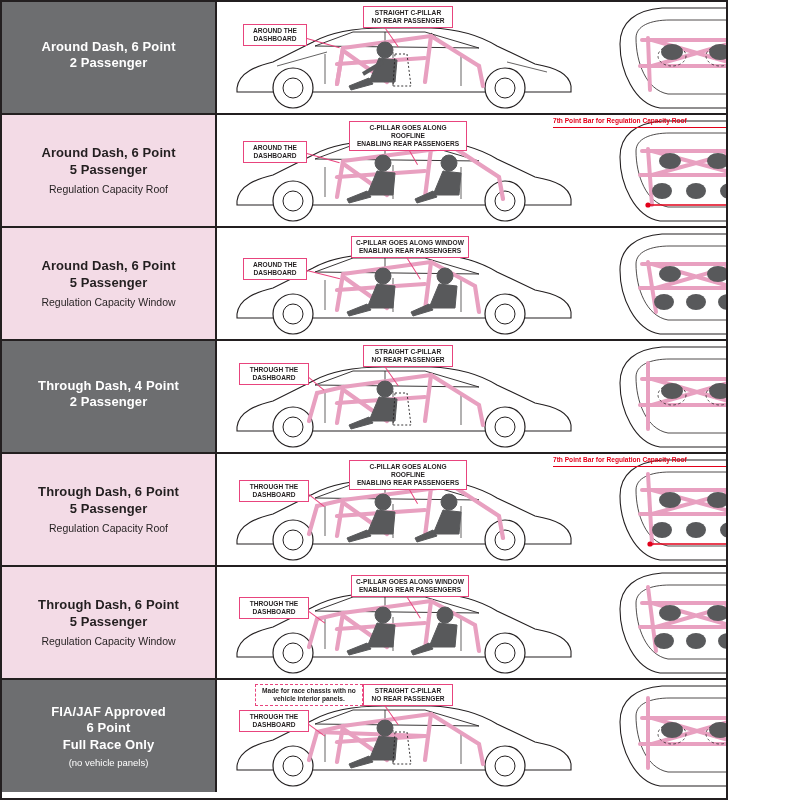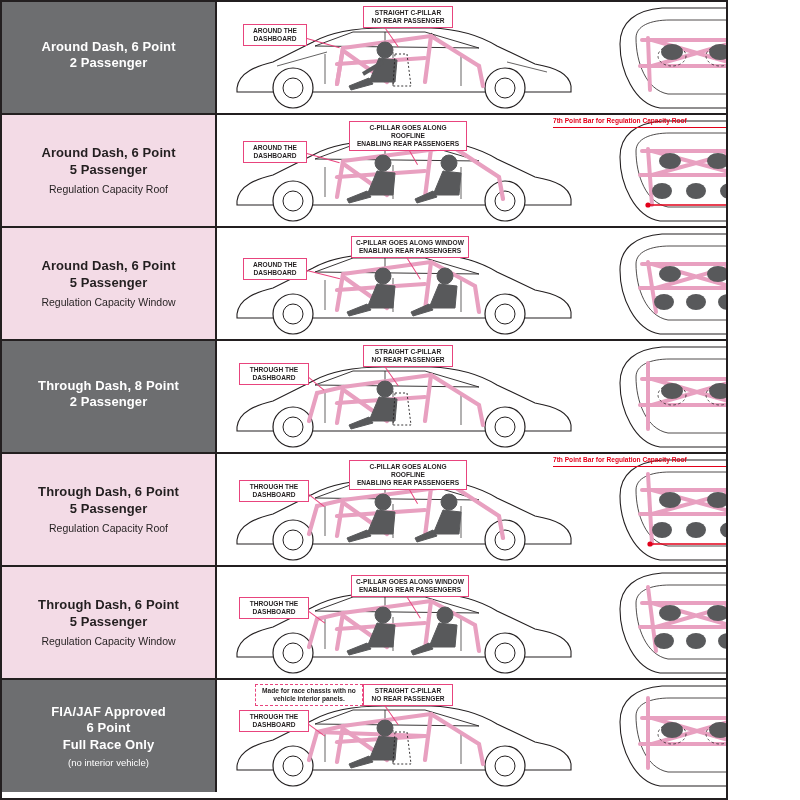--- a/index.html
+++ b/index.html
@@ -324,21 +324,21 @@
 DASHBOARD</div>
       <div class="callout" style="left: 134px; top: 8px; width: 118px; white-space: pre-line;">C-PILLAR GOES ALONG WINDOW
 ENABLING REAR PASSENGERS</div>
       <div class="leader" style="left:90px;top:42px;width:34px;transform:rotate(14deg);"></div>
       <div class="leader" style="left:190px;top:29px;width:26px;transform:rotate(58deg);"></div>
     </div>
   </div>
 
   <div class="row" style="height:113px">
     <div class="label-cell dark">
-      <div class="label-title" style="white-space: pre-line;">Through Dash, 8 Point
+      <div class="label-title" style="white-space: pre-line;">Through Dash, 4 Point
 2 Passenger</div>
       <div class="label-sub"></div>
     </div>
     <div class="draw-cell">
       <svg width="583" height="111" viewBox="0 0 583 111">
         <g>
           <path d="M20 86 C22 70 40 64 56 60 L96 40 C112 31 136 26 166 26 L214 26 C240 27 262 33 280 44 L318 62 C340 66 352 72 354 84 L354 90 L20 90 Z" fill="#ffffff" stroke="#231f20" stroke-width="1.1"></path>
           <path d="M98 44 L136 30 L208 30 L262 46 Z" fill="#ffffff" stroke="#231f20" stroke-width="0.9"></path>
           <path d="M168 30 L168 46" stroke="#231f20" stroke-width="0.8"></path>
           <path d="M108 52 L108 82 M176 50 L176 84 M244 52 L244 84" stroke="#231f20" stroke-width="0.7" fill="none"></path>
@@ -531,21 +531,21 @@
       <div class="leader" style="left:92px;top:44px;width:20px;transform:rotate(36deg);"></div>
       <div class="leader" style="left:190px;top:29px;width:26px;transform:rotate(58deg);"></div>
     </div>
   </div>
 
   <div class="row" style="height:112px">
     <div class="label-cell dark">
       <div class="label-title" style="white-space: pre-line;">FIA/JAF Approved
 6 Point
 Full Race Only</div>
-      <div class="label-sub2">(no interior vehicle)</div>
+      <div class="label-sub2">(no vehicle panels)</div>
     </div>
     <div class="draw-cell">
       <svg width="583" height="110" viewBox="0 0 583 110">
         <g>
           <path d="M20 86 C22 70 40 64 56 60 L96 40 C112 31 136 26 166 26 L214 26 C240 27 262 33 280 44 L318 62 C340 66 352 72 354 84 L354 90 L20 90 Z" fill="#ffffff" stroke="#231f20" stroke-width="1.1"></path>
           <path d="M98 44 L136 30 L208 30 L262 46 Z" fill="#ffffff" stroke="#231f20" stroke-width="0.9"></path>
           <path d="M168 30 L168 46" stroke="#231f20" stroke-width="0.8"></path>
           <path d="M108 52 L108 82 M176 50 L176 84 M244 52 L244 84" stroke="#231f20" stroke-width="0.7" fill="none"></path>
           <circle cx="76" cy="86" r="20" fill="#ffffff" stroke="#231f20" stroke-width="1.2"></circle>
           <circle cx="76" cy="86" r="10" fill="#ffffff" stroke="#231f20" stroke-width="1"></circle>

